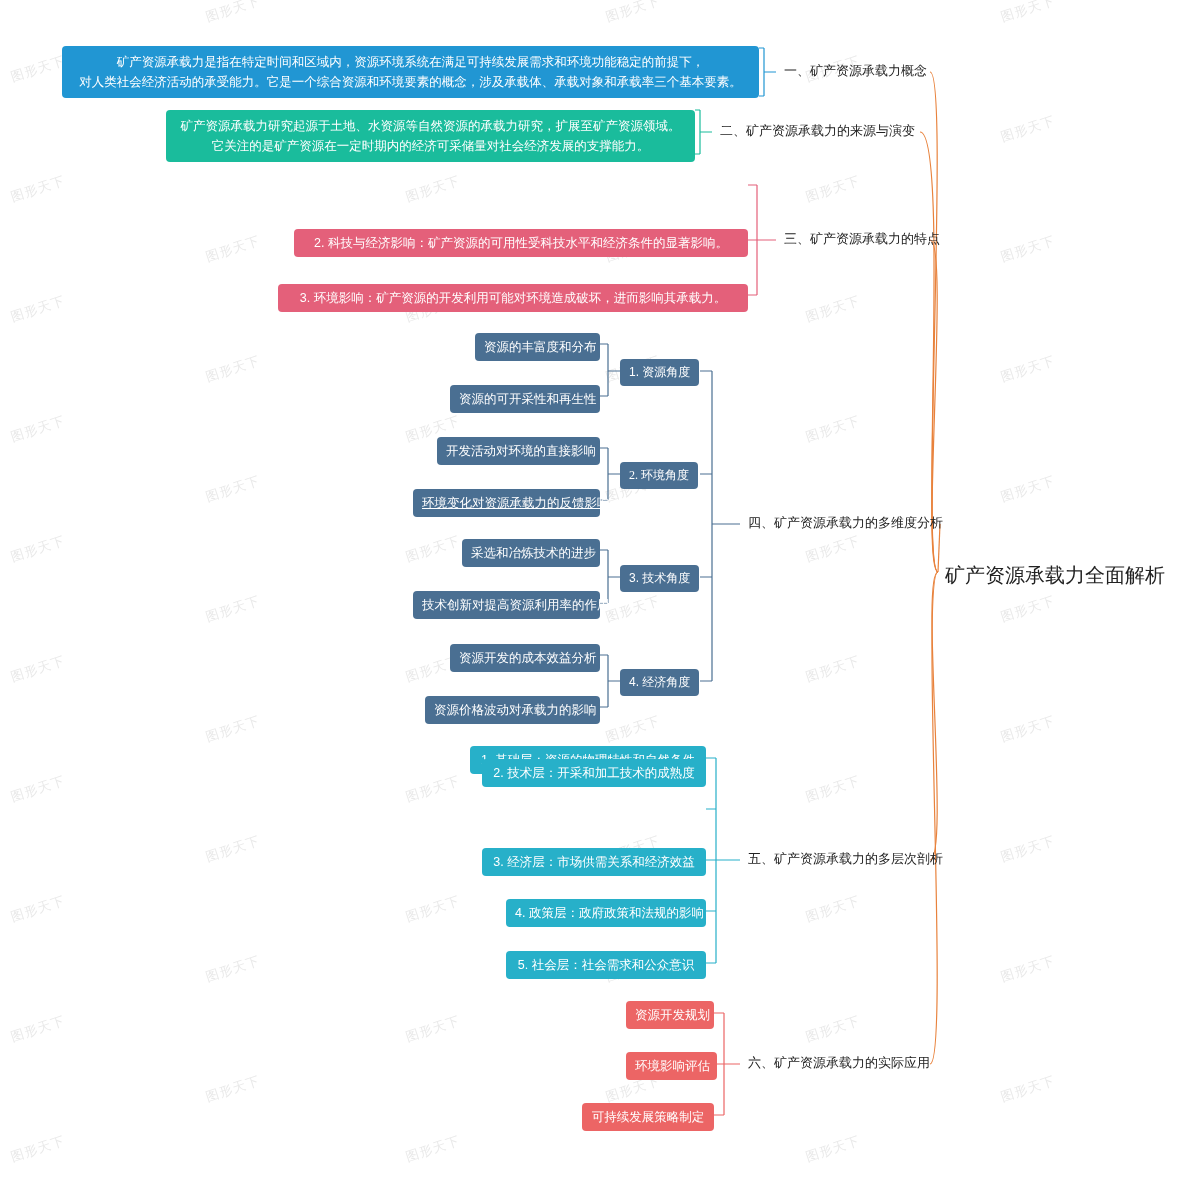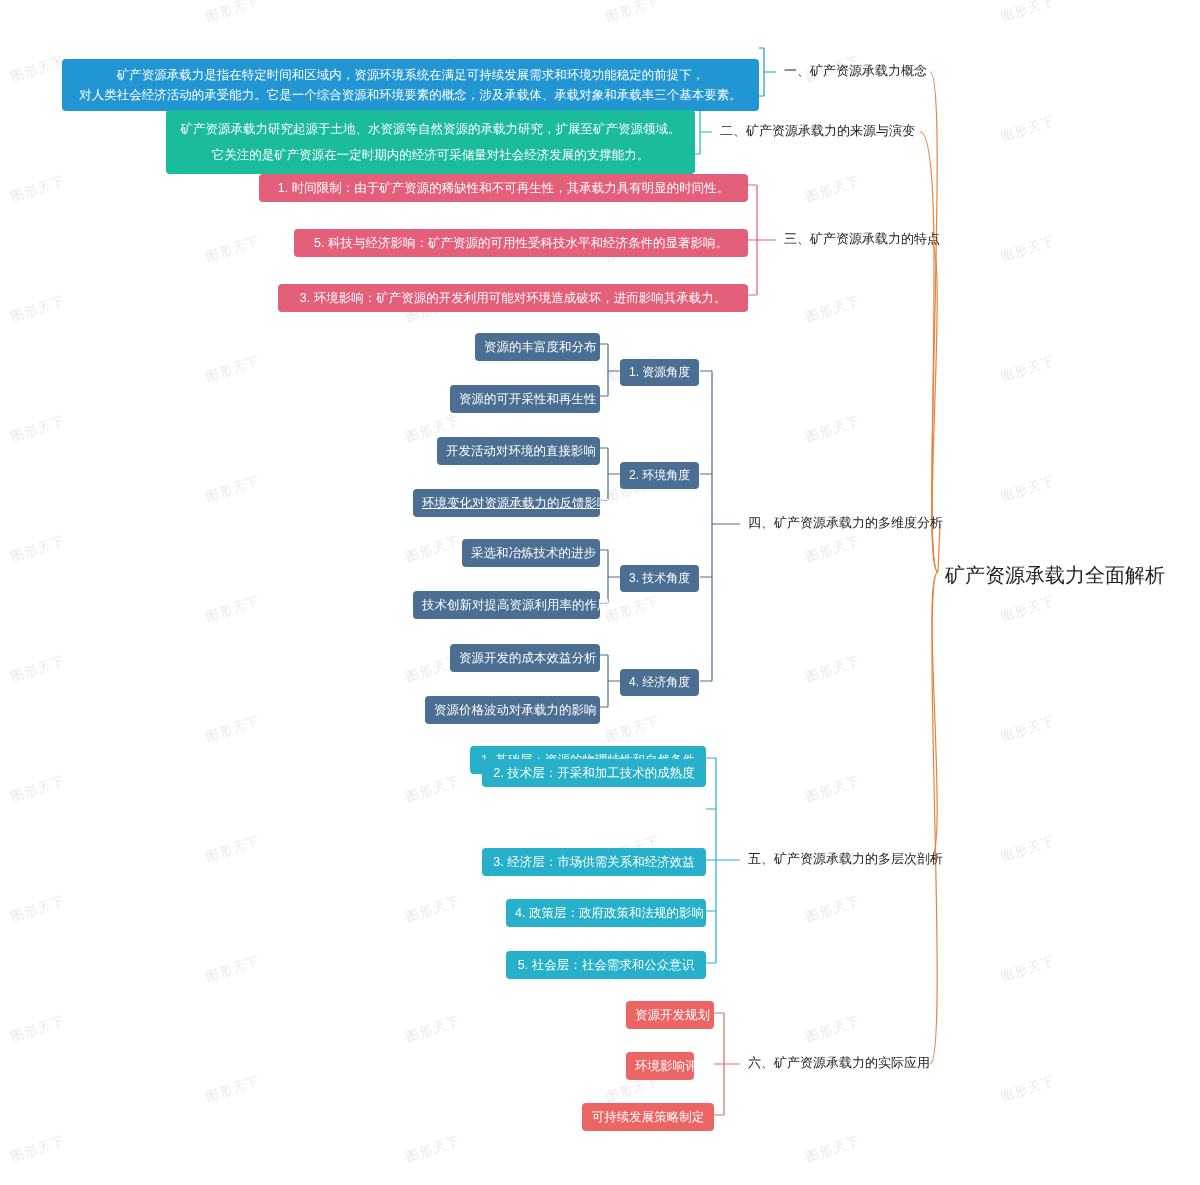--- a/index.html
+++ b/index.html
@@ -52,21 +52,21 @@
   }
   .sub-label{
     position:absolute;
     font-size:12px;
     color:#fff;
     background:#4a6f92;
     border-radius:4px;
     padding:5px 9px;
     white-space:nowrap;
   }
-  .blue{background:#2196d3;margin-top:13px;}
+  .blue{background:#2196d3;}
   .green{background:#1abc9c;}
   .pink{background:#e4607a;}
   .slate{background:#4a6f92;}
   .cyan{background:#27b0c9;}
   .red{background:#ec6565;}
 </style>
 </head>
 <body>
 
 <div id="canvas">
@@ -165,46 +165,45 @@
   <div class="branch" style="left:784px;top:62px;">一、矿产资源承载力概念</div>
   <div class="branch" style="left:720px;top:122px;">二、矿产资源承载力的来源与演变</div>
   <div class="branch" style="left:784px;top:230px;">三、矿产资源承载力的特点</div>
   <div class="branch" style="left:748px;top:514px;">四、矿产资源承载力的多维度分析</div>
   <div class="branch" style="left:748px;top:850px;">五、矿产资源承载力的多层次剖析</div>
   <div class="branch" style="left:748px;top:1054px;">六、矿产资源承载力的实际应用</div>
 
   <div class="node blue" style="left:62px;top:46px;width:697px;white-space:pre-line;line-height:20px;padding:6px 8px;">矿产资源承载力是指在特定时间和区域内，资源环境系统在满足可持续发展需求和环境功能稳定的前提下，
 对人类社会经济活动的承受能力。它是一个综合资源和环境要素的概念，涉及承载体、承载对象和承载率三个基本要素。</div>
 
-  <div class="node green" style="left:166px;top:110px;width:529px;white-space:pre-line;line-height:26px;padding:6px 8px;">矿产资源承载力研究起源于土地、水资源等自然资源的承载力研究，扩展至矿产资源领域。
+  <div class="node green" style="left:166px;top:110px;width:529px;white-space:pre-line;line-height:20px;padding:6px 8px;">矿产资源承载力研究起源于土地、水资源等自然资源的承载力研究，扩展至矿产资源领域。
 它关注的是矿产资源在一定时期内的经济可采储量对社会经济发展的支撑能力。</div>
 
-  <div class="node pink" style="left:259px;top:174px;width:489px;">1. 时间限制：由于矿产资源的稀缺性和不可再生性，其承载力具有明显的时间性。</div>
-  <div class="node pink" style="left:294px;top:229px;width:454px;">5. 科技与经济影响：矿产资源的可用性受科技水平和经济条件的显著影响。</div>
+  <div class="node pink" style="left:294px;top:229px;width:454px;">2. 科技与经济影响：矿产资源的可用性受科技水平和经济条件的显著影响。</div>
   <div class="node pink" style="left:278px;top:284px;width:470px;">3. 环境影响：矿产资源的开发利用可能对环境造成破坏，进而影响其承载力。</div>
 
   <div class="sub-label" style="left:620px;top:359px;">1. 资源角度</div>
   <div class="node slate" style="left:475px;top:333px;width:125px;">资源的丰富度和分布</div>
   <div class="node slate" style="left:450px;top:385px;width:150px;">资源的可开采性和再生性</div>
 
-  <div class="sub-label" style="left:620px;top:462px;">2. 环境角度</div>
+  <div class="sub-label" style="left:620px;top:462px;font-family:Liberation Serif, serif;">2. 环境角度</div>
   <div class="node slate" style="left:437px;top:437px;width:163px;">开发活动对环境的直接影响</div>
   <div class="node slate" style="left:413px;top:489px;width:187px;text-decoration:underline;">环境变化对资源承载力的反馈影响</div>
 
   <div class="sub-label" style="left:620px;top:565px;">3. 技术角度</div>
   <div class="node slate" style="left:462px;top:539px;width:138px;">采选和冶炼技术的进步</div>
   <div class="node slate" style="left:413px;top:591px;width:187px;">技术创新对提高资源利用率的作用</div>
 
   <div class="sub-label" style="left:620px;top:669px;">4. 经济角度</div>
   <div class="node slate" style="left:450px;top:644px;width:150px;">资源开发的成本效益分析</div>
   <div class="node slate" style="left:425px;top:696px;width:175px;">资源价格波动对承载力的影响</div>
 
   <div class="node cyan" style="left:470px;top:746px;width:236px;">1. 基础层：资源的物理特性和自然条件</div>
   <div class="node cyan" style="left:482px;top:759px;width:224px;">2. 技术层：开采和加工技术的成熟度</div>
   <div class="node cyan" style="left:482px;top:848px;width:224px;">3. 经济层：市场供需关系和经济效益</div>
   <div class="node cyan" style="left:506px;top:899px;width:200px;">4. 政策层：政府政策和法规的影响</div>
   <div class="node cyan" style="left:506px;top:951px;width:200px;">5. 社会层：社会需求和公众意识</div>
 
   <div class="node red" style="left:626px;top:1001px;width:88px;">资源开发规划</div>
-  <div class="node red" style="left:626px;top:1052px;width:68px;">环境影响评估</div>
+  <div class="node red" style="left:626px;top:1052px;width:91px;">环境影响评估</div>
   <div class="node red" style="left:582px;top:1103px;width:132px;">可持续发展策略制定</div>
 
 </div>
 
 </body></html>

